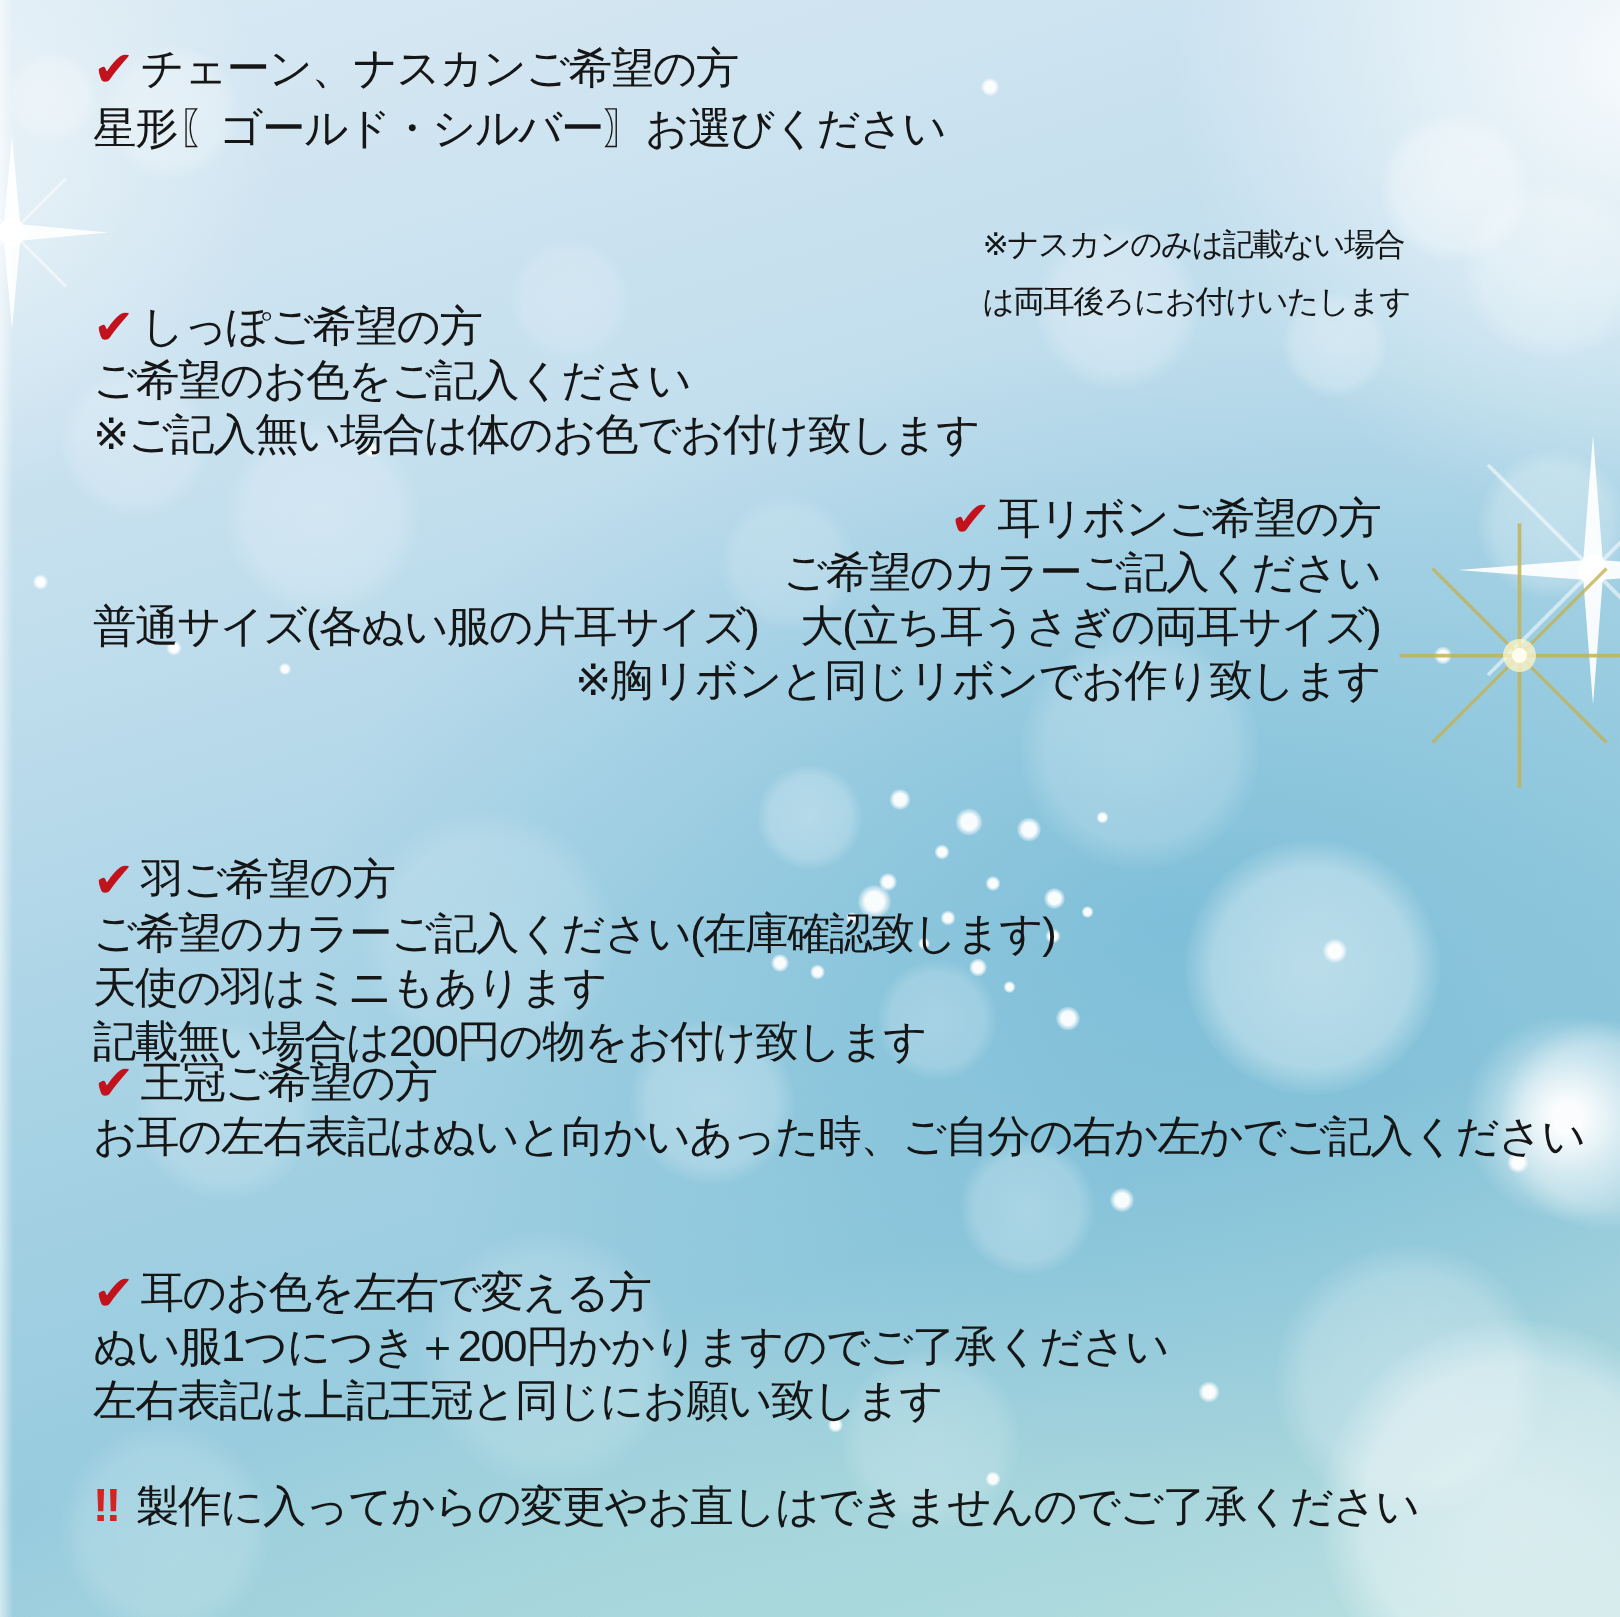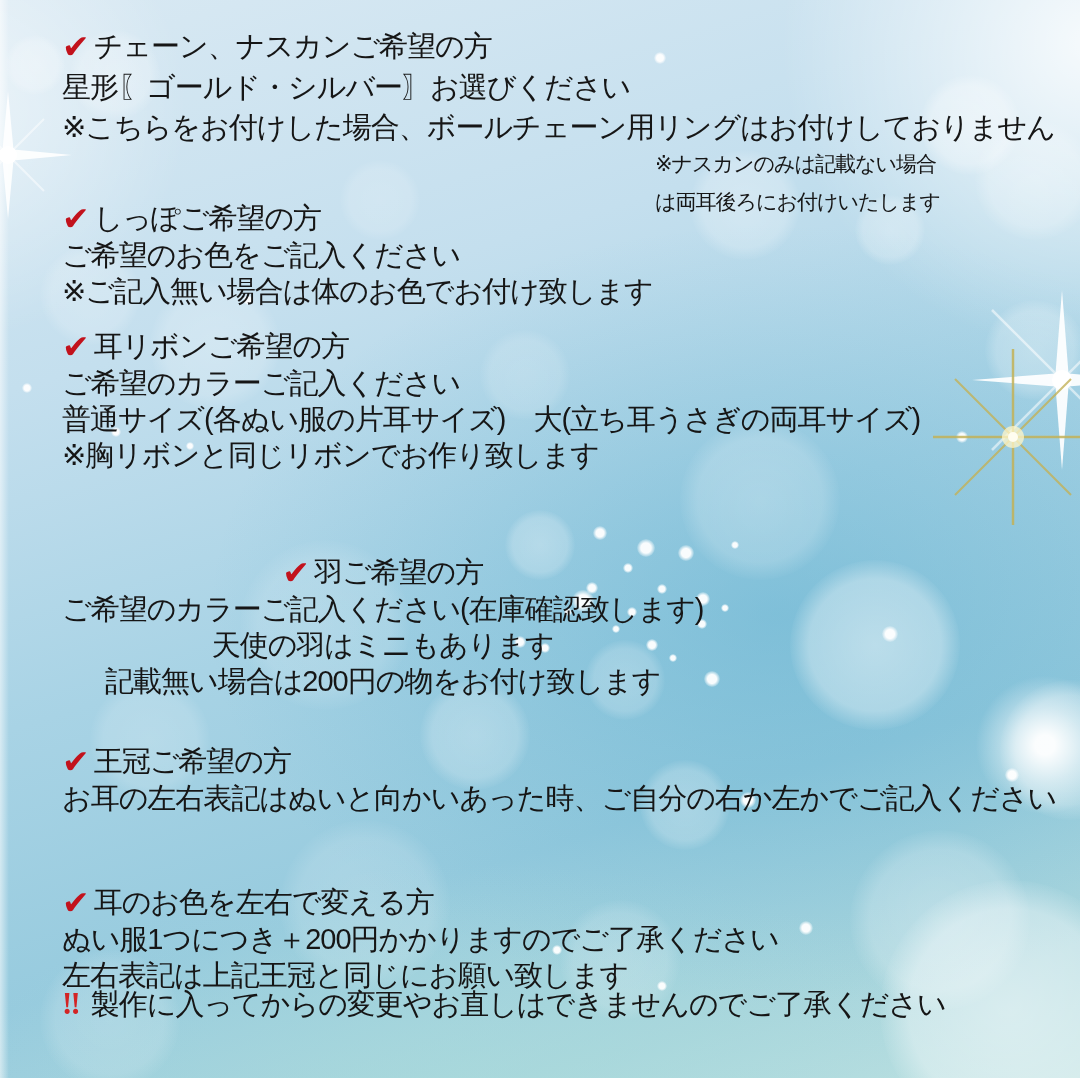--- a/index.html
+++ b/index.html
@@ -24,22 +24,22 @@
   }
   .sparkle{position:absolute;}
   .content{position:absolute;inset:0;color:#161616;}
   .block{position:absolute;left:62px;}
   .line{font-size:29px;letter-spacing:-1px;line-height:36px;white-space:nowrap;}
   .s1 .line{line-height:40px;}
   .note{position:absolute;left:655px;top:145px;}
   .note .line{font-size:21px;line-height:38px;}
   .check{color:#c2121c;font-weight:700;font-size:33px;margin-right:4px;vertical-align:-2px;letter-spacing:0;}
   .bang{color:#d32424;font-weight:800;font-size:31px;margin-right:10px;letter-spacing:0;}
-  .s1{top:26px;} .s2{top:179px;margin-top:21px;} .s3{top:328px;} .s4{top:554px;text-align:center;}
-  .s5{top:743px;} .s6{top:844px;margin-top:40px;} .foot{top:986px;font-family:Liberation Serif, serif;}
+  .s1{top:26px;} .s2{top:179px;margin-top:21px;} .s3{top:328px;text-align:right;} .s4{top:569px;}
+  .s5{top:704px;} .s6{top:844px;} .foot{top:986px;}
 </style>
 </head>
 <body>
 
 <div class="canvas">
   <div class="bg"></div>
   <div class="edge"></div>
   <div id="bokeh-layer">
       <div class="bokeh" style="left: 70px; top: 30px; width: 90px; height: 90px; background: radial-gradient(circle, rgba(255, 255, 255, 0.3) 0%, rgba(255, 255, 255, 0.22) 55%, rgba(255, 255, 255, 0) 72%);"></div>
       <div class="bokeh" style="left: 5px; top: 35px; width: 60px; height: 60px; background: radial-gradient(circle, rgba(255, 255, 255, 0.3) 0%, rgba(255, 255, 255, 0.22) 55%, rgba(255, 255, 255, 0) 72%);"></div>
@@ -123,21 +123,20 @@
     <line x1="32" y1="148" x2="148" y2="32" stroke="#c3b258" stroke-width="2.2" opacity="0.8"></line>
     <circle cx="90" cy="90" r="11" fill="#fff6c8" opacity="0.75"></circle>
     <circle cx="90" cy="90" r="5" fill="#fffdf0"></circle>
   </svg>
 
   <div class="content">
 
     <div class="block s1">
       <div class="line"><span class="check">✔</span><span>チェーン、ナスカンご希望の方</span></div>
       <div class="line">星形〖ゴールド・シルバー〗お選びください</div>
-      <div class="line">※こちらをお付けした場合、ボールチェーン用リングはお付けしておりません</div>
     </div>
 
     <div class="note">
       <div class="line">※ナスカンのみは記載ない場合</div>
       <div class="line">は両耳後ろにお付けいたします</div>
     </div>
 
     <div class="block s2">
       <div class="line"><span class="check">✔</span><span>しっぽご希望の方</span></div>
       <div class="line">ご希望のお色をご記入ください</div>

